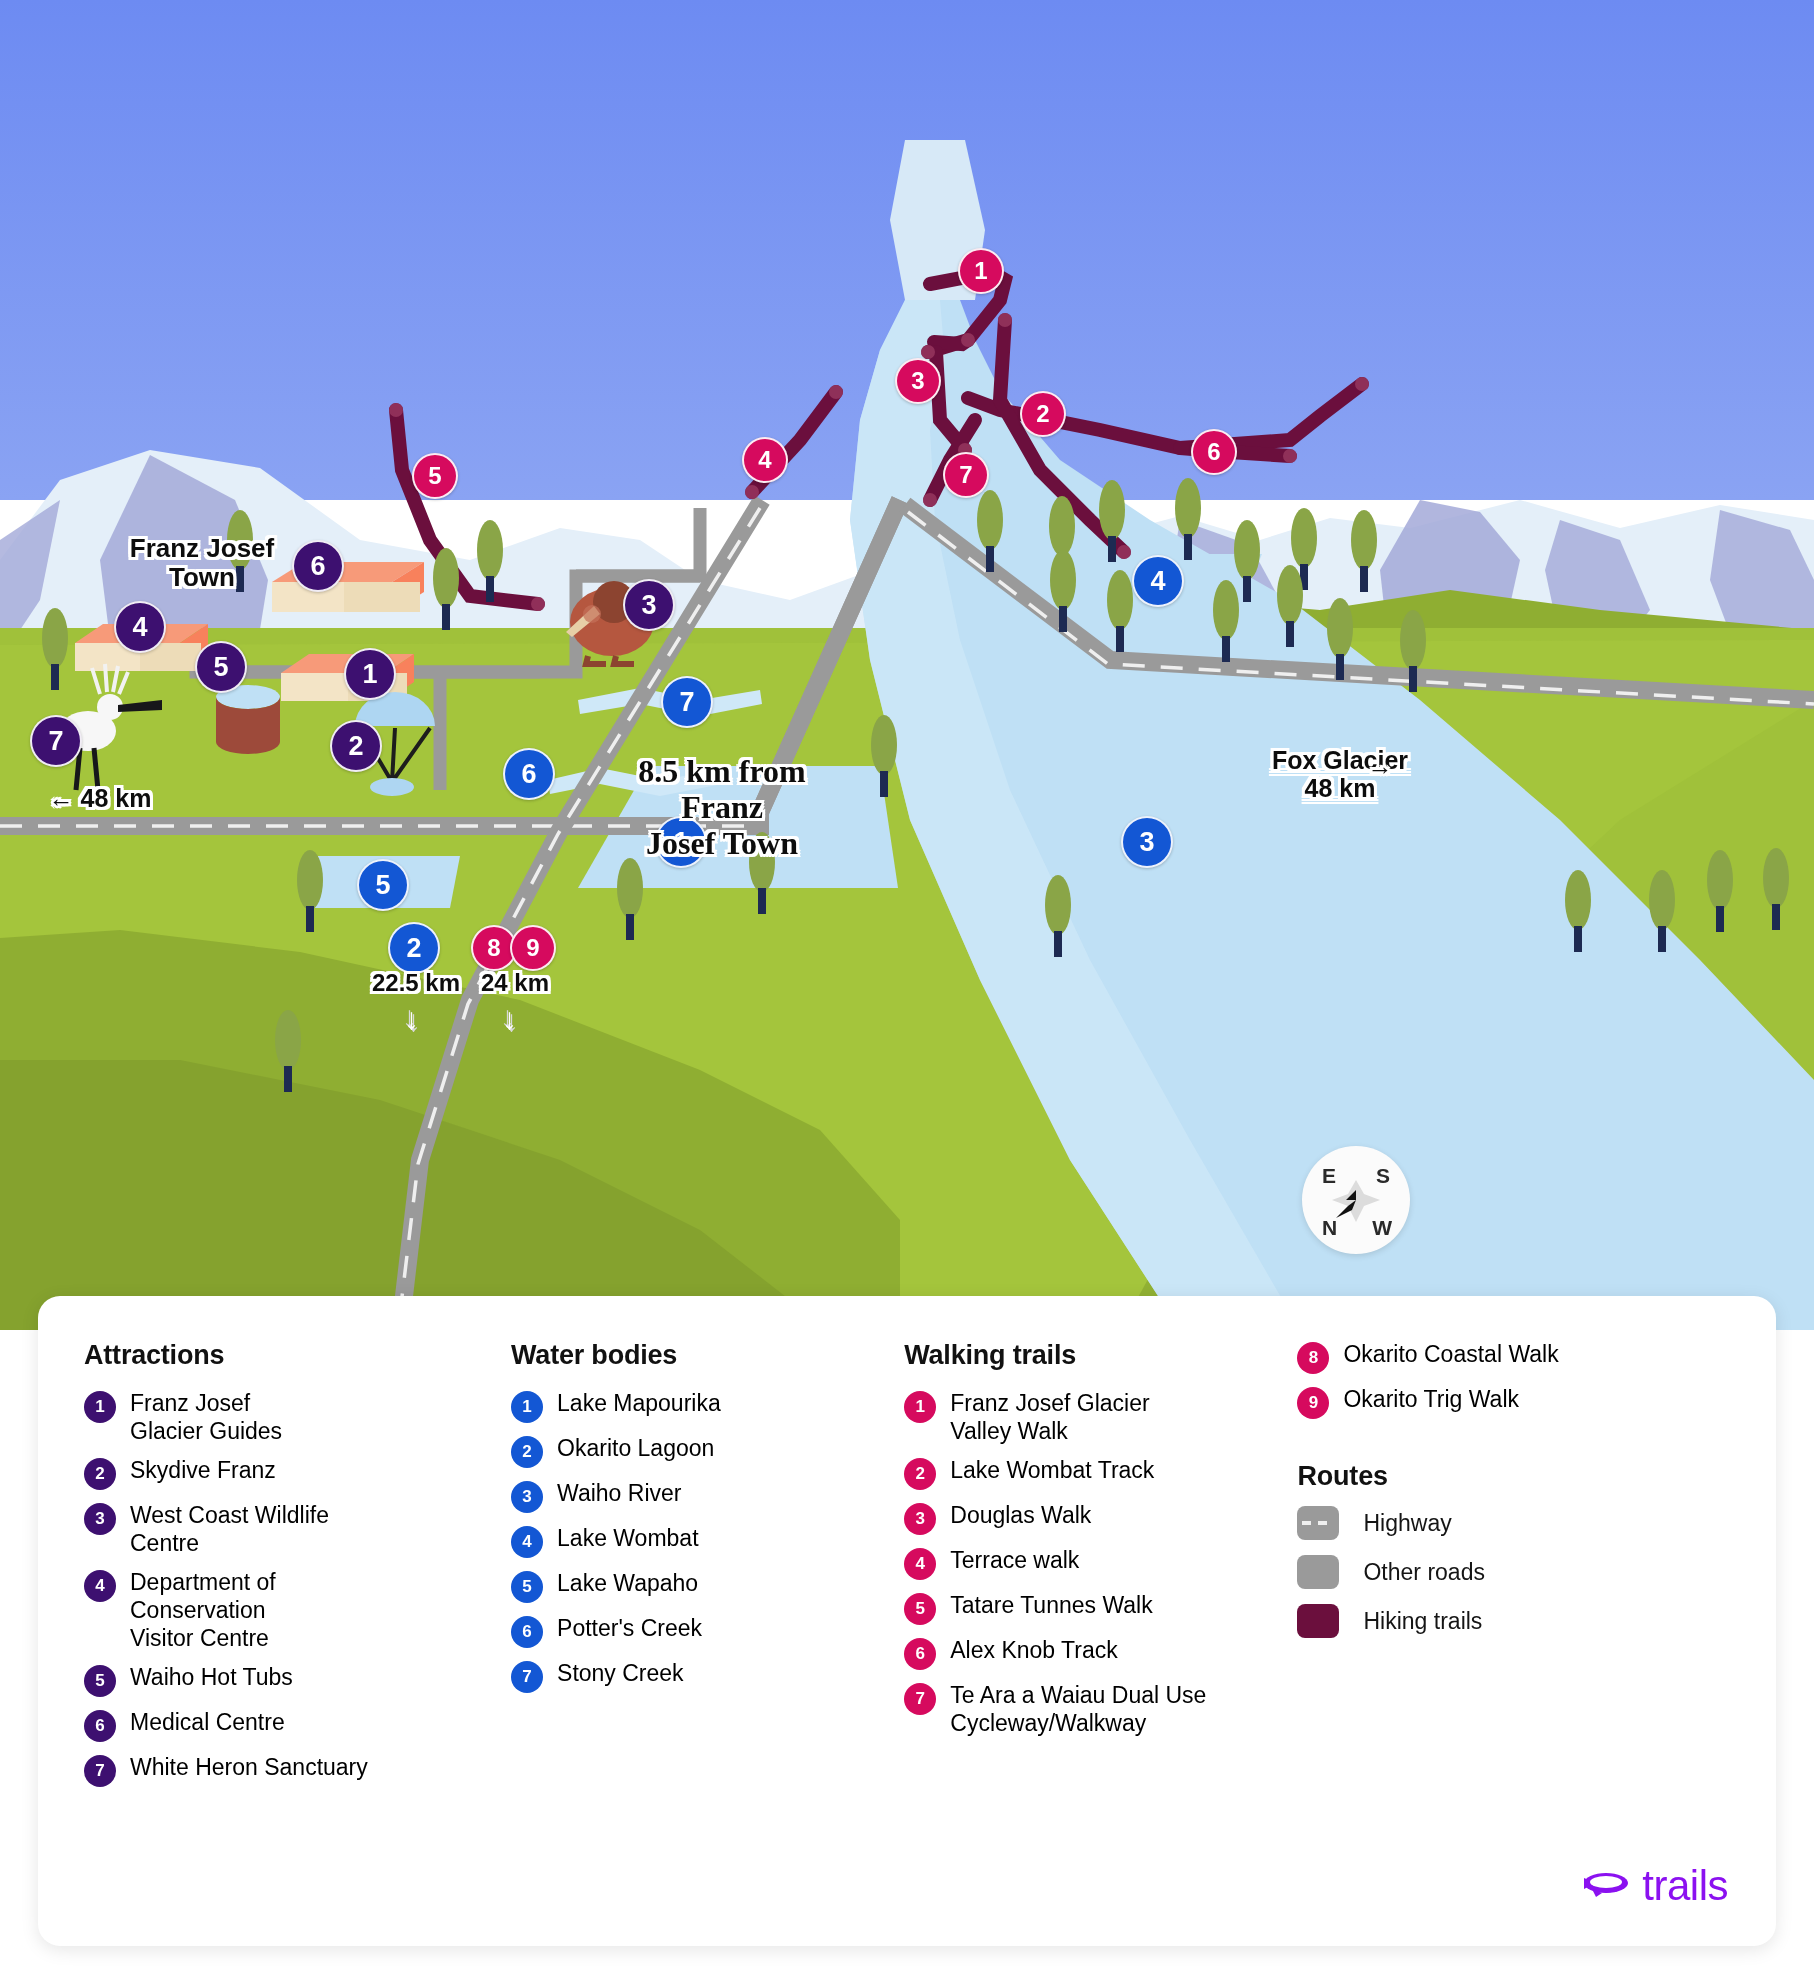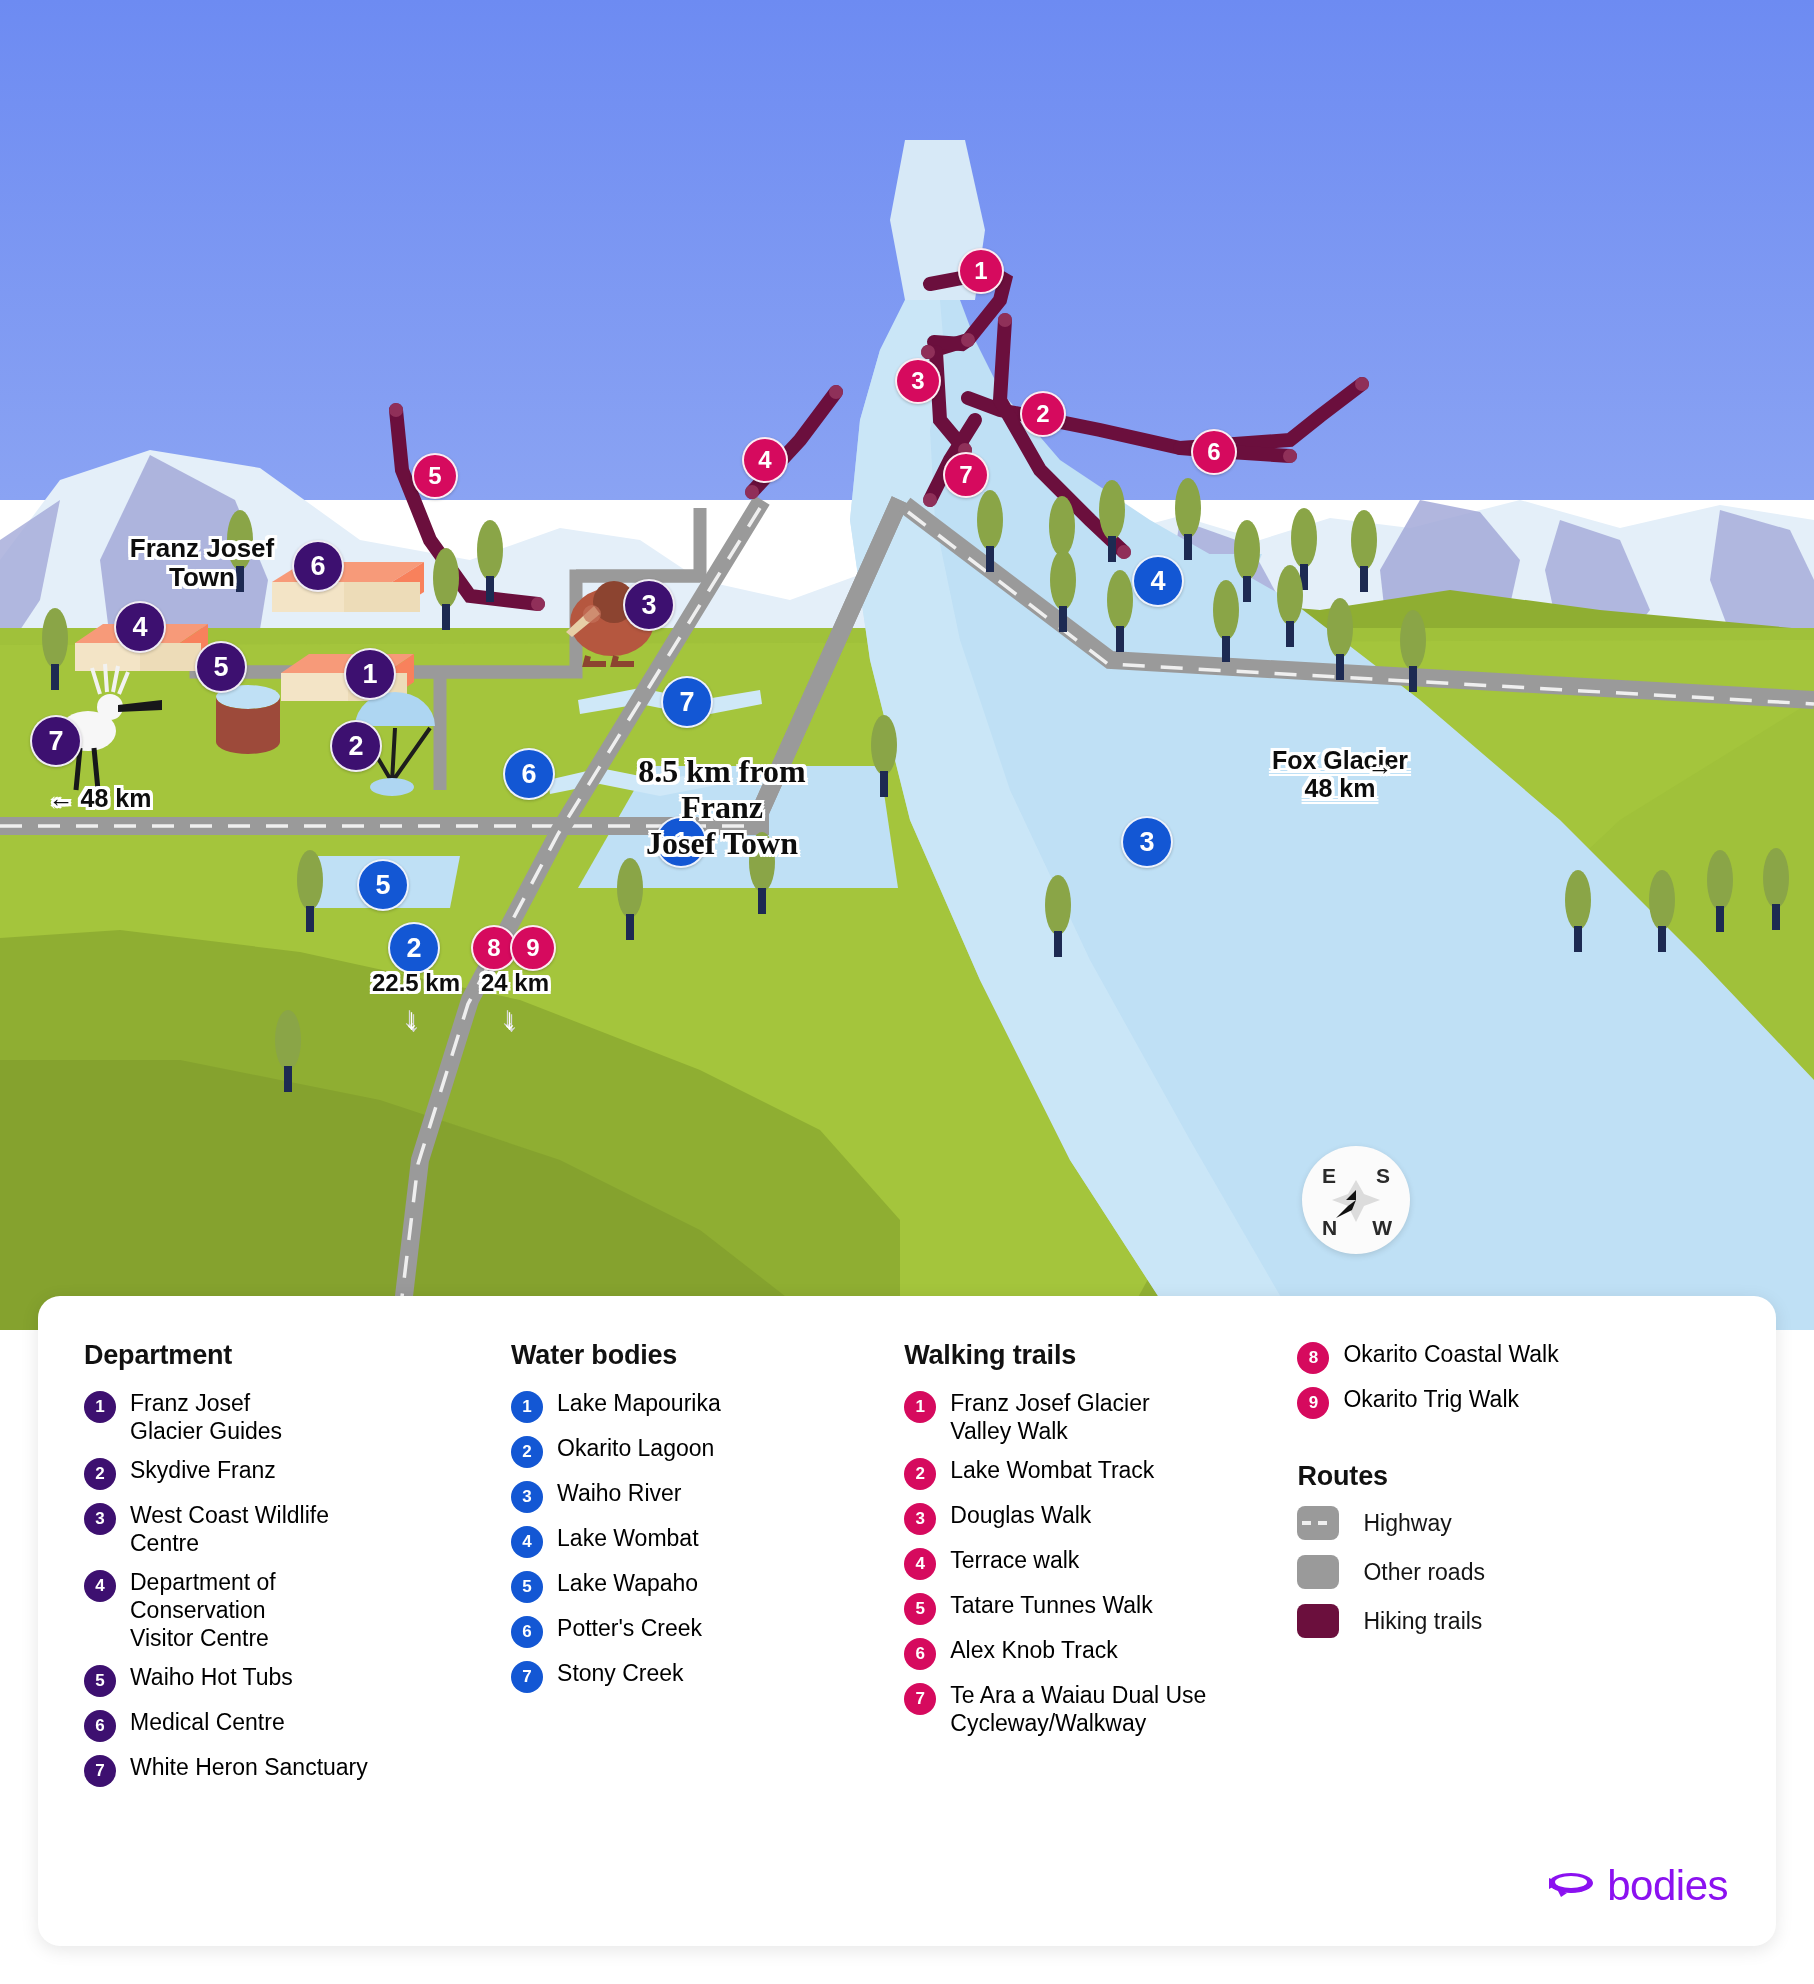--- a/index.html
+++ b/index.html
@@ -469,21 +469,21 @@
     </svg>
     <span class="cl c-e">E</span>
     <span class="cl c-s">S</span>
     <span class="cl c-n">N</span>
     <span class="cl c-w">W</span>
   </div>
 
   <div class="legend">
 
     <div class="lcol c1">
-      <div class="lhead">Department</div>
+      <div class="lhead">Attractions</div>
       <div id="list-attractions">
           <div class="litem">
             <div class="lbadge attraction">1</div>
             <div class="ltext">Franz Josef
 Glacier Guides</div>
           </div>
           <div class="litem">
             <div class="lbadge attraction">2</div>
             <div class="ltext">Skydive Franz</div>
           </div>
@@ -612,17 +612,17 @@
     </div>
 
     <div class="logo">
       <svg width="52" height="34" viewBox="0 0 52 34">
         <ellipse cx="28" cy="14" rx="22" ry="10" fill="#8b11f0"></ellipse>
         <path d="M6,9 L18,14 L6,20 Z" fill="#8b11f0"></path>
         <path d="M10,16 Q28,30 44,18 Q30,26 10,16 Z" fill="#8b11f0"></path>
         <path d="M14,20 L18,28 L24,24 Z" fill="#8b11f0"></path>
         <ellipse cx="28" cy="13" rx="16" ry="6" fill="#ffffff"></ellipse>
       </svg>
-      <span class="logo-text">bodies</span>
+      <span class="logo-text">trails</span>
     </div>
   </div>
 
 </div>
 
 </body></html>

